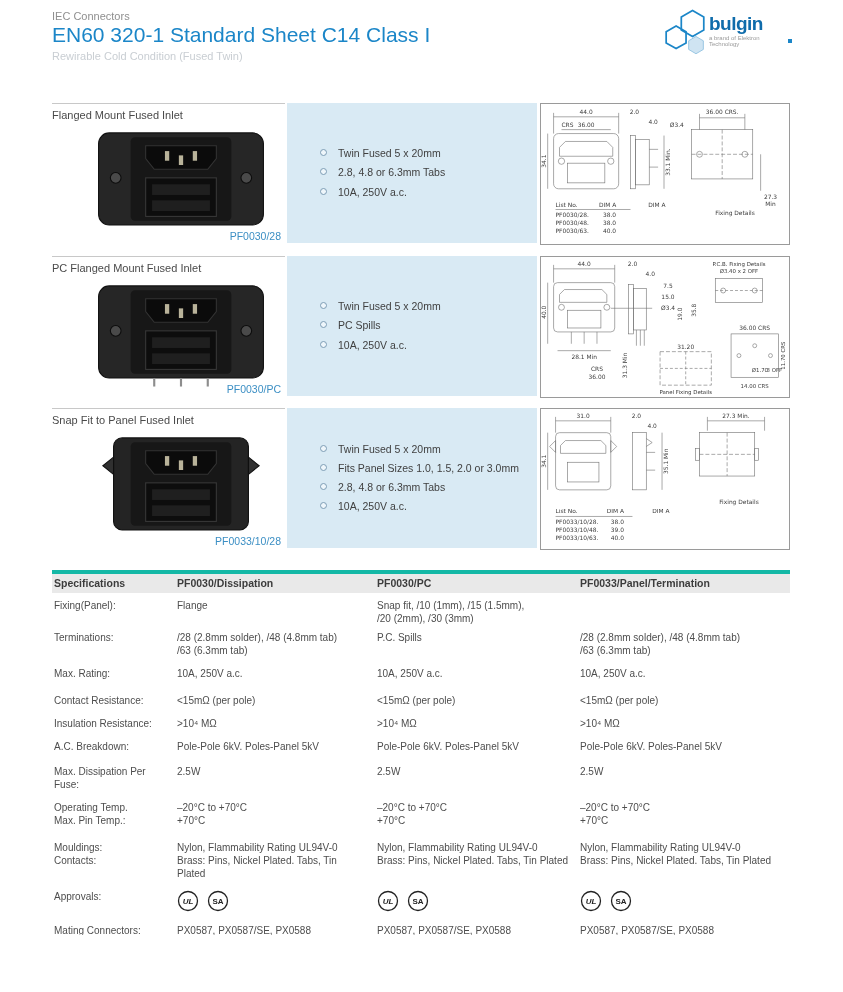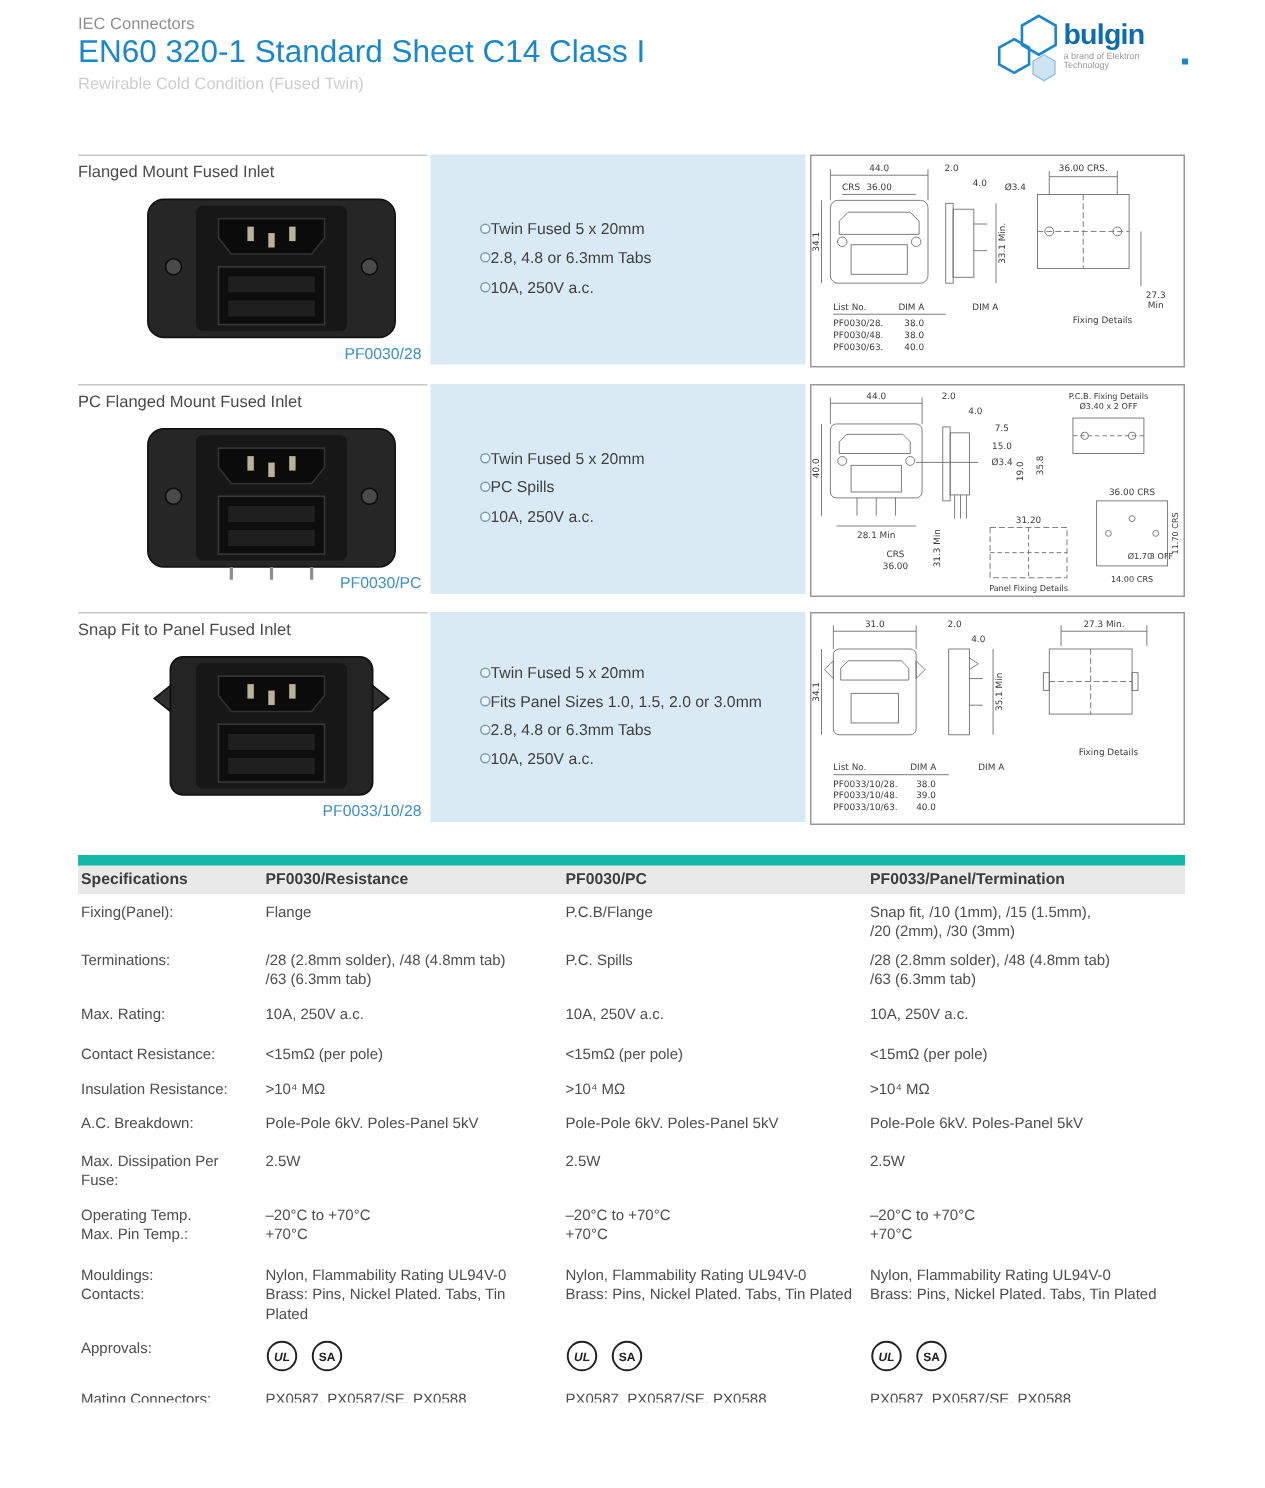--- a/index.html
+++ b/index.html
@@ -17,32 +17,32 @@
   .logo-sq { width:4px; height:4px; background:#1b86c8; display:inline-block; }
 
   
   .section { position:absolute; left:52px; width:738px; height:142px; }
   .sec-left { position:absolute; left:0; top:0; width:233px; height:142px; border-top:1px solid #c8c8c8; }
   .sec-title { padding-top:5px; font-size:11px; color:#4a4a4a; }
   .photo { position:absolute; left:38px; top:20px; width:182px; height:112px; }
   .part { position:absolute; right:4px; bottom:3px; font-size:10.5px; color:#3c8fc4; }
   .features { position:absolute; left:235px; top:0; width:250px; height:140px; background:#d9eaf4;
               display:flex; flex-direction:column; justify-content:center; padding-left:33px; padding-right:14px; }
-  .feature { display:flex; font-size:10.5px; color:#3f3f3f; margin:3px 0; line-height:1.25; }
+  .feature { display:flex; gap:11px; font-size:10.5px; color:#3f3f3f; margin:3px 0; line-height:1.25; }
   .bullet { flex:0 0 auto; width:7px; height:7px; border:1px solid #7d9db5; border-radius:50%; margin-top:2px; background:#eef6fb; }
   .drawing { position:absolute; left:488px; top:0; width:250px; height:142px; border:1px solid #9a9a9a; background:#fff; }
   .drawing svg { width:100%; height:100%; display:block; }
   .dw text { font-family:"DejaVu Sans", sans-serif; fill:#3a3a3a; font-size:6px; }
   .dw .tiny { font-size:5.5px; }
   .dw line, .dw rect, .dw circle, .dw path, .dw polygon { stroke:#6e6e6e; stroke-width:0.6; fill:none; }
 
   
   .specs { position:absolute; left:52px; top:570px; width:738px; }
   .spec-head { display:grid; grid-template-columns:123px 200px 203px 212px; background:#e9e9e9;
-               border-top:7px solid #14b8a6; padding:3px 0 4px 2px; font-size:10.5px; font-weight:bold; color:#3c3c3c; margin-bottom:6px; }
+               border-top:4px solid #14b8a6; padding:3px 0 4px 2px; font-size:10.5px; font-weight:bold; color:#3c3c3c; margin-bottom:6px; }
   .spec-row { display:grid; grid-template-columns:123px 200px 203px 212px; font-size:10px; color:#4d4d4d; line-height:1.3; padding-left:2px; }
   .spec-label, .spec-cell { white-space:pre-line; padding-right:10px; }
   .mb0{margin-bottom:0} .mb2{margin-bottom:14px} .mb6{margin-bottom:6px}
   .mb10{margin-bottom:10px} .mb12{margin-bottom:12px} .mb14{margin-bottom:14px}
   .marks { display:flex; gap:8px; align-items:center; }
   .rohs-badge { display:inline-block; background:#1b86c8; color:#fff; font-size:14px; font-weight:bold; padding:1px 4px 2px;font-style:italic; }
 
   
   .foot-line { position:absolute; left:52px; width:738px; height:1px; background:#1b86c8; }
   .footer-text { position:absolute; left:52px; top:977px; font-size:10px; color:#1b86c8; }
@@ -338,29 +338,28 @@
           <text x="112" y="106">DIM A</text>
           <text x="200" y="96" text-anchor="middle">Fixing Details</text>
         </g>
       </svg>
     </div>
   </div>
 
   <div class="specs">
     <div class="spec-head">
       <div>Specifications</div>
-      <div>PF0030/Resistance</div>
+      <div>PF0030/Dissipation</div>
       <div>PF0030/PC</div>
       <div>PF0033/Panel/Termination</div>
     </div>
 
     <div class="spec-row mb6">
       <div class="spec-label">Fixing(Panel):</div>
       <div class="spec-cell">Flange</div>
-      <div class="spec-cell">P.C.B/Flange</div>
       <div class="spec-cell">Snap fit, /10 (1mm), /15 (1.5mm),
 /20 (2mm), /30 (3mm)</div>
     </div>
 
     <div class="spec-row mb10">
       <div class="spec-label">Terminations:</div>
       <div class="spec-cell">/28 (2.8mm solder), /48 (4.8mm tab)
 /63 (6.3mm tab)</div>
       <div class="spec-cell">P.C. Spills</div>
       <div class="spec-cell">/28 (2.8mm solder), /48 (4.8mm tab)

